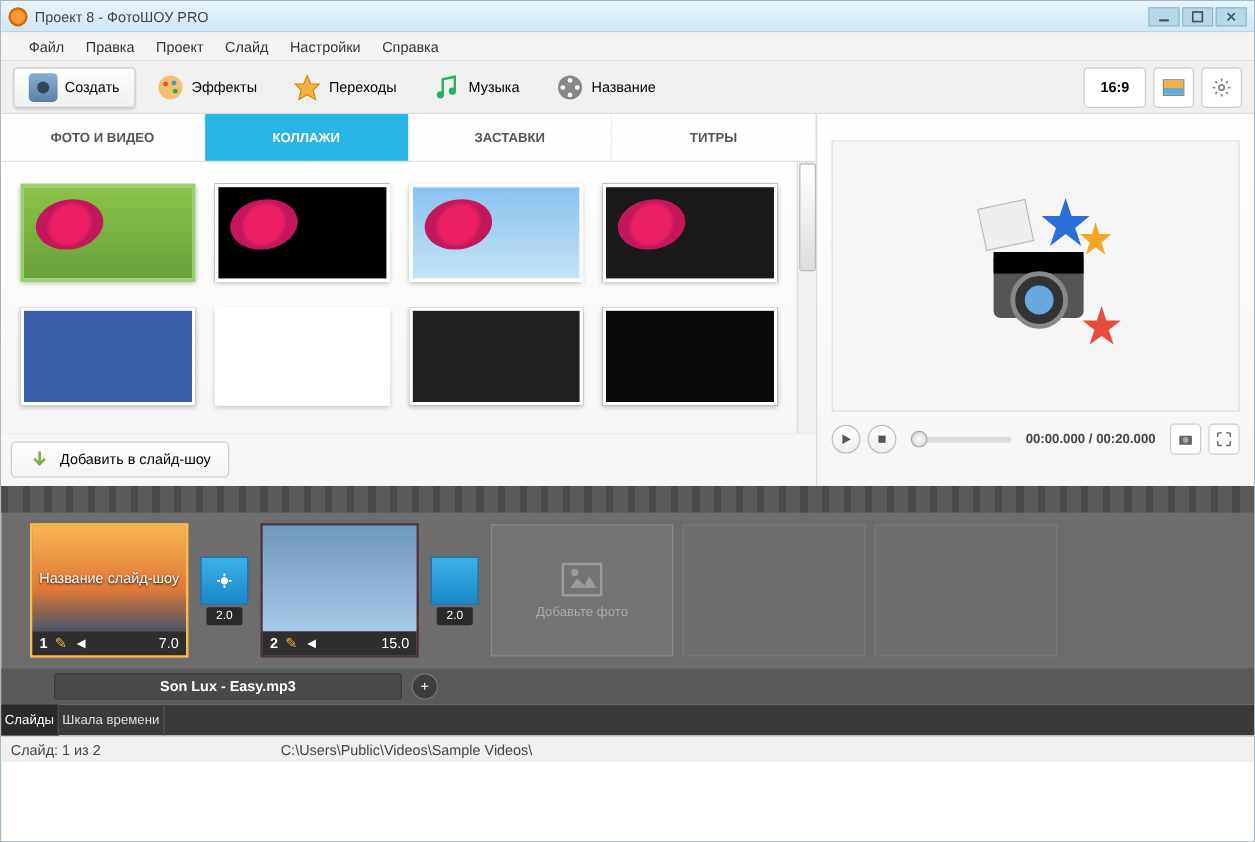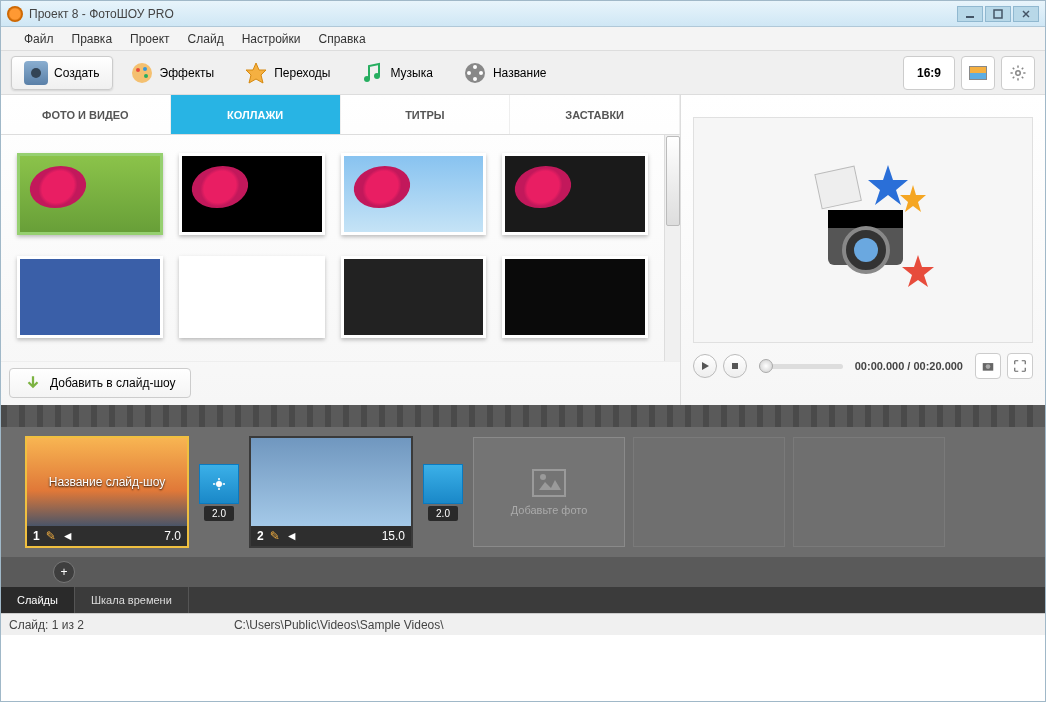--- a/index.html
+++ b/index.html
@@ -54,39 +54,39 @@
 .preview-box .art { width: 150px; height: 140px; position: relative; }
 .preview-ctrls { height: 34px; display: flex; align-items: center; gap: 6px; margin-top: 6px; }
 .circ-btn { width: 24px; height: 24px; border-radius: 50%; border: 1px solid #bbb; background: linear-gradient(#fff,#eee); display: flex; align-items: center; justify-content: center; cursor: pointer; }
 .seek { flex: 1; height: 5px; background: #ddd; border-radius: 3px; position: relative; margin: 0 6px; }
 .seek .knob { position: absolute; left: 0; top: -5px; width: 14px; height: 14px; border-radius: 50%; background: radial-gradient(#fff,#ccc); border: 1px solid #aaa; }
 .time-label { font-size: 11px; color: #444; font-weight: bold; margin-right: 6px; }
 
 .timeline { height: 182px; background: #6d6d6d; display: flex; flex-direction: column; }
 .film-strip { height: 22px; background: #5a5a5a; background-image: repeating-linear-gradient(90deg, #4a4a4a 0 6px, #5a5a5a 6px 18px); }
 .slides-row { flex: 1; display: flex; align-items: center; padding: 6px 24px; gap: 8px; }
-.slide-card { width: 164px; background: #ec4899; border: 2px solid #3a3a3a; display: flex; flex-direction: column; text-align: right; }
+.slide-card { width: 132px; background: #ec4899; border: 2px solid #3a3a3a; display: flex; flex-direction: column; text-align: right; }
 .slide-card.selected { border-color: #f0c040; }
 .slide-img { height: 88px; background: linear-gradient(#f8b552, #e07838 60%, #4a5568); position: relative; display: flex; align-items: center; justify-content: center; color: #fff; font-size: 10px; text-shadow: 0 1px 2px #000; }
 .slide-img.s2 { background: linear-gradient(#7097bf, #a4c9e8); }
 .slide-foot { height: 20px; background: #2e2e2e; display: flex; align-items: center; padding: 0 6px; color: #fff; gap: 6px; }
 .slide-foot .num { font-weight: bold; }
 .slide-foot .dur { margin-left: auto; }
 .trans-pill { width: 44px; display: flex; flex-direction: column; align-items: center; }
 .trans-box { width: 40px; height: 40px; background: linear-gradient(#3bb0e8, #1a88c8); border: 1px solid #0a7ac0; display: flex; align-items: center; justify-content: center; }
 .trans-dur { background: #2a2a2a; color: #fff; font-size: 10px; padding: 2px 8px; margin-top: 2px; border-radius: 2px; }
 .placeholder { width: 152px; height: 110px; border: 1px solid #8a8a8a; background: #747474; display: flex; flex-direction: column; align-items: center; justify-content: center; color: #aaa; gap: 6px; }
 .empty-frame { width: 152px; height: 110px; border: 1px solid #7a7a7a; background: #6f6f6f; }
 
 .audio-row { height: 30px; background: #5a5a5a; display: flex; align-items: center; padding: 0 44px; }
 .audio-clip { background: #4a4a4a; height: 22px; border: 1px solid #3a3a3a; border-radius: 2px; display: flex; align-items: center; justify-content: center; color: #fff; font-weight: bold; font-size: 11px; width: 290px; }
 .audio-add { width: 22px; height: 22px; border-radius: 50%; background: #3e3e3e; border: 1px solid #777; margin-left: 8px; display: flex; align-items: center; justify-content: center; color: #fff; cursor: pointer; }
 
 .view-tabs { height: 26px; background: #3b3b3b; display: flex; }
-.view-tab { padding: 0 16px; display: flex; align-items: center; color: #ddd; font-size: 11px; cursor: pointer; border-right: 1px solid #555; }
+.view-tab { padding: 0 3px; display: flex; align-items: center; color: #ddd; font-size: 11px; cursor: pointer; border-right: 1px solid #555; }
 .view-tab.active { background: #2a2a2a; color: #fff; }
 
 .statusbar { height: 22px; background: #f0f0f0; border-top: 1px solid #ccc; display: flex; align-items: center; padding: 0 8px; color: #444; gap: 30px; }
 .statusbar .path { margin-left: 120px; }
 
 .ico-camera { background: linear-gradient(#8aaed0,#5a80a8); border-radius: 4px; position: relative; }
 .ico-camera::after { content: ''; position: absolute; width: 10px; height: 10px; border-radius: 50%; background: #345; left: 7px; top: 7px; }
 </style>
 </head>
 <body>
@@ -174,22 +174,22 @@
         </svg>
       </div>
   </div>
 </div>
 
 <div class="work-row">
   <div class="left-pane">
     <div class="sub-tabs">
       <div class="sub-tab">ФОТО И ВИДЕО</div>
       <div class="sub-tab active">КОЛЛАЖИ</div>
+      <div class="sub-tab">ЗАСТАВКИ</div>
       <div class="sub-tab">ТИТРЫ</div>
-      <div class="sub-tab">ЗАСТАВКИ</div>
     </div>
     <div class="thumbs-wrap">
       <div class="thumbs">
         <div class="thumb sel t1">
             <div class="flower"></div>
           </div>
         <div class="thumb t2">
             <div class="flower"></div>
           </div>
         <div class="thumb t3">
@@ -303,20 +303,23 @@
           <rect x="2" y="2" width="32" height="26" fill="none" stroke="#9a9a9a" stroke-width="2"></rect>
           <polygon points="8,22 14,14 20,20 24,12 30,22" fill="#9a9a9a"></polygon>
           <circle cx="12" cy="9" r="3" fill="#9a9a9a"></circle>
         </svg>
       <span style="font-size:11px">Добавьте фото</span>
     </div>
     <div class="empty-frame"></div>
     <div class="empty-frame"></div>
   </div>
   <div class="audio-row">
+    <div class="audio-clip">
+        <span>Son Lux - Easy.mp3</span>
+      </div>
     <div class="audio-add">+</div>
   </div>
 </div>
 
 <div class="view-tabs">
   <div class="view-tab active">Слайды</div>
   <div class="view-tab">Шкала времени</div>
 </div>
 
 <div class="statusbar">

